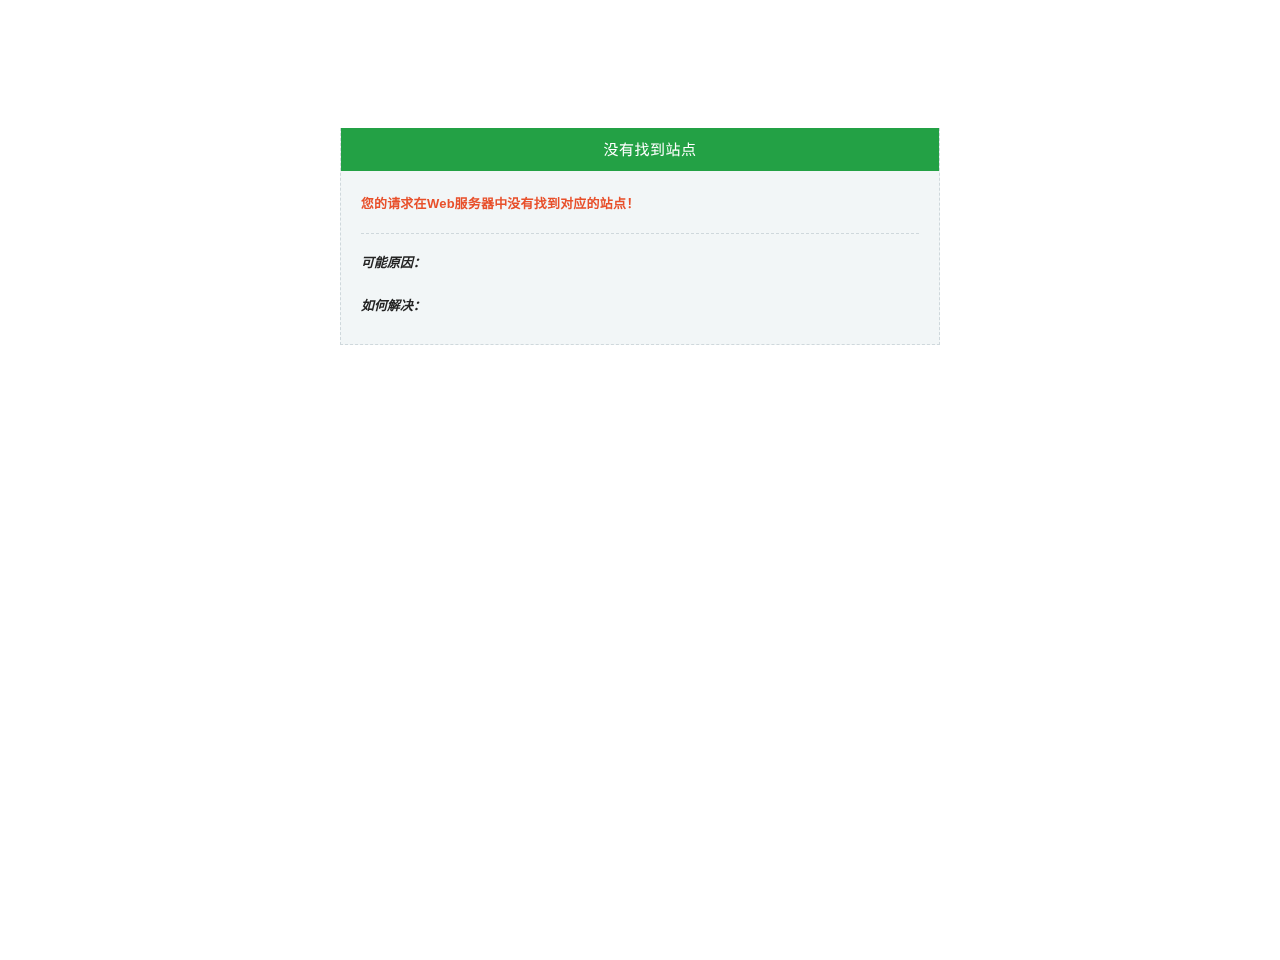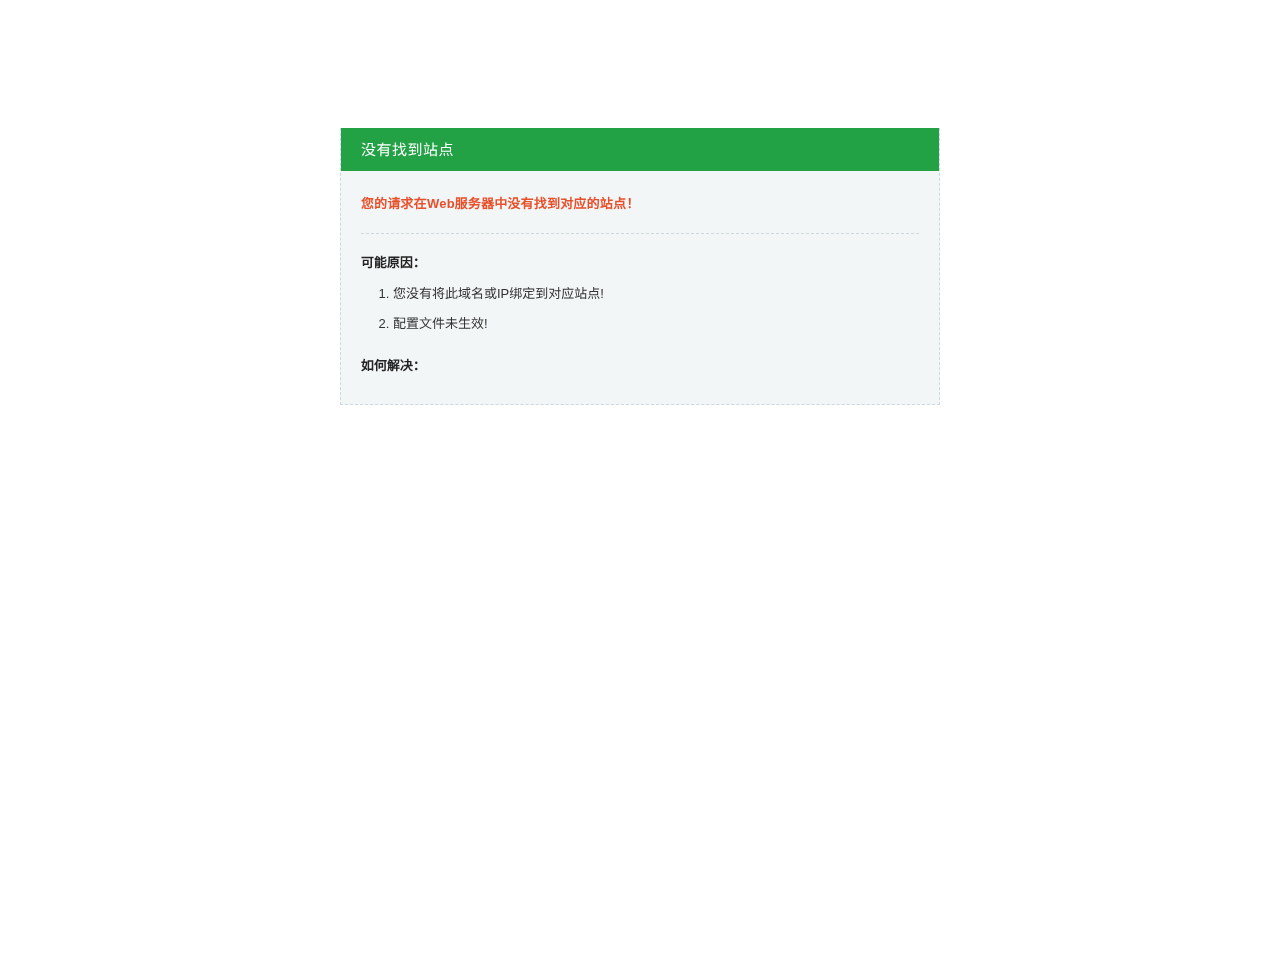--- a/index.html
+++ b/index.html
@@ -30,20 +30,21 @@
     box-sizing: border-box;
   }
 
   .panel-header {
     background: #23a145;
     color: #ffffff;
     font-size: 15px;
     line-height: 1;
     padding: 14px 0 14px 20px;
     letter-spacing: 0.5px;
+    text-align: center;
   }
 
   .panel-body {
     padding: 18px 20px 22px 20px;
   }
 
   .alert-title {
     color: #e8502b;
     font-size: 13px;
     font-weight: bold;
@@ -55,20 +56,21 @@
     border: none;
     border-top: 1px dashed #cfd8dc;
     margin: 0 0 18px 0;
   }
 
   .section-title {
     font-size: 13px;
     font-weight: bold;
     color: #232323;
     margin: 0 0 8px 0;
+    font-style: italic;
   }
 
   ol.reason-list,
   ol.solution-list {
     margin: 0 0 0 0;
     padding-left: 32px;
     list-style-type: decimal;
     color: #333333;
   }
 
@@ -93,24 +95,20 @@
     <div class="panel-header">没有找到站点</div>
 
     <div class="panel-body">
 
       <p class="alert-title">您的请求在Web服务器中没有找到对应的站点！</p>
 
       <hr class="divider">
 
       <p class="section-title">可能原因：</p>
 
-      <ol class="reason-list">
-        <li>您没有将此域名或IP绑定到对应站点!</li>
-        <li>配置文件未生效!</li>
-      </ol>
 
       <div class="spacer"></div>
 
       <p class="section-title">如何解决：</p>
 
 
     </div>
   </div>
 
 </div>

